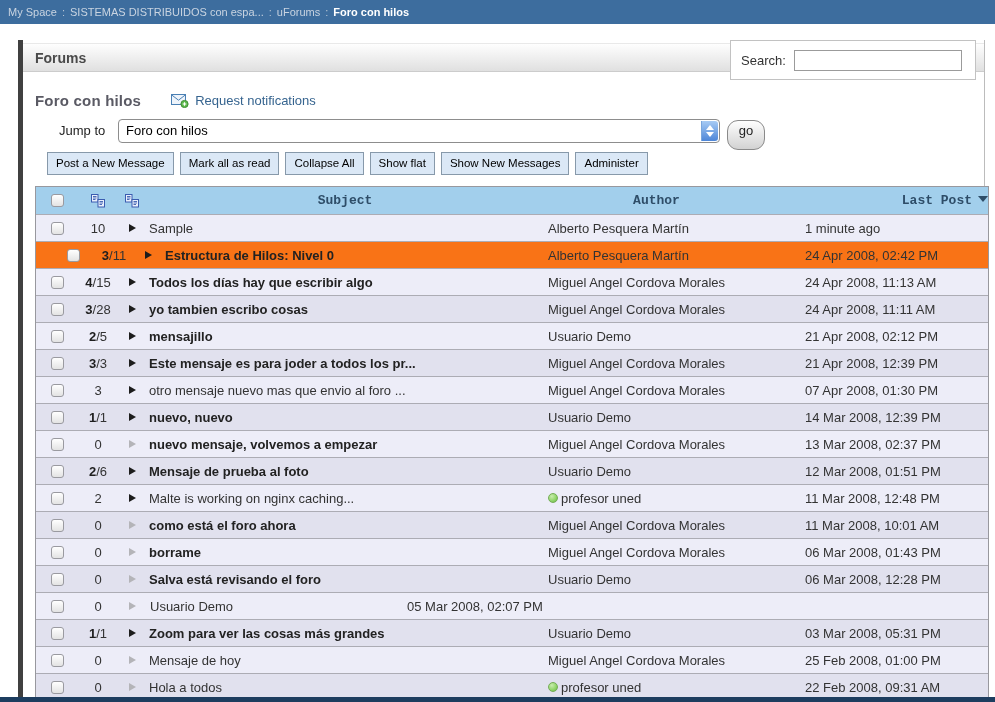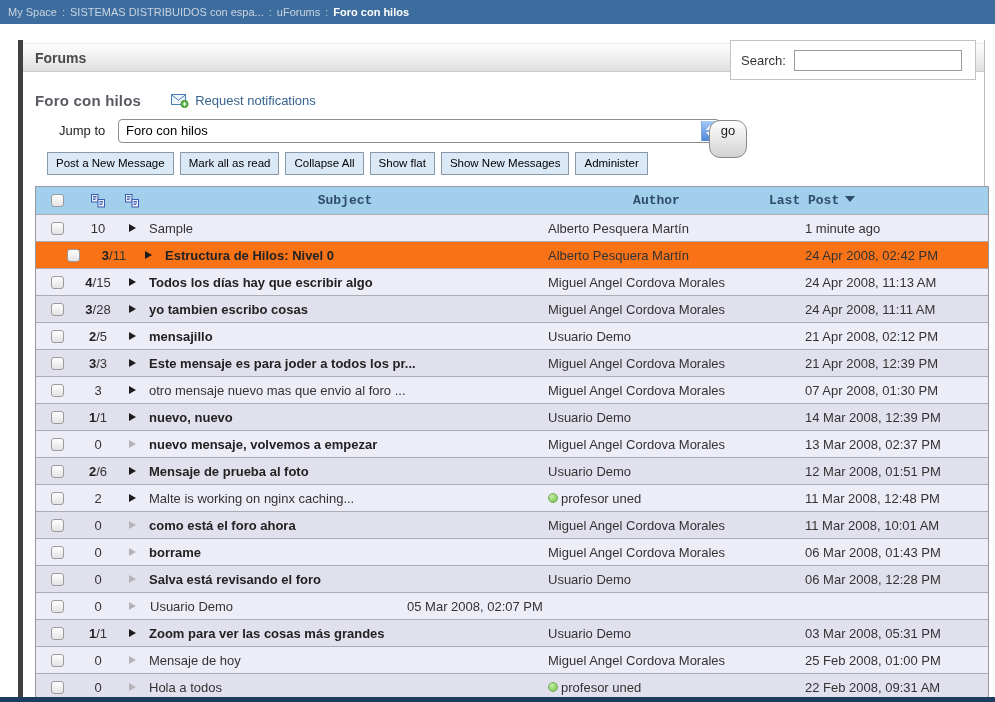--- a/index.html
+++ b/index.html
@@ -44,21 +44,21 @@
   .jump-row .jlabel { position:absolute; left:36px; top:4px; font-size:13px; color:#222; }
   .jump-select { position:absolute; left:95px; top:0; width:602px; height:24px; background:#fff;
                  border:1px solid #8d8d8d; border-radius:4px; cursor:pointer; }
   .jump-select .jval { position:absolute; left:7px; top:3px; font-size:13px; color:#000; }
   .jump-select .stepper { position:absolute; right:1px; top:1px; bottom:1px; width:17px;
                  border-radius:0 3px 3px 0; background:linear-gradient(#a7cbf4,#4d86d8);
                  border-left:1px solid #7aa6dd; }
   .stepper .up, .stepper .down { position:absolute; left:4px; width:0; height:0; }
   .stepper .up   { top:4px;    border-left:4.5px solid transparent; border-right:4.5px solid transparent; border-bottom:5px solid #fff; }
   .stepper .down { bottom:4px; border-left:4.5px solid transparent; border-right:4.5px solid transparent; border-top:5px solid #fff; }
-  .go-btn { position:absolute; left:686px; top:1px; width:38px; height:38px; border-radius:11px;
+  .go-btn { position:absolute; left:704px; top:1px; width:38px; height:30px; border-radius:11px;
             border:1px solid #8a8a8a; background:linear-gradient(#fefefe,#d2d2d2);
             font-size:13px; color:#222; text-align:center; line-height:20px; cursor:pointer; }
 
   
   .btn-row { position:absolute; left:12px; top:112px; display:flex; gap:6px;padding-left:12px; }
   .tb-btn { height:23px; padding:0 8px; font-size:11.5px; color:#000;
             background:#dbe8f6; border:1px solid #8799aa; line-height:21px; cursor:pointer;
             font-family:"Liberation Sans", sans-serif; }
 
   
@@ -73,21 +73,21 @@
 
   .c-check   { flex:0 0 42px; display:flex; justify-content:center; }
   .c-count   { flex:0 0 40px; text-align:center; color:#333; }
   .c-count b { color:#1e1e1e; }
   .c-arrow   { flex:0 0 28px; display:flex; justify-content:center; }
   .c-subject { flex:1 1 auto; padding-left:3px; color:#333; white-space:nowrap; overflow:hidden; }
   .c-subject .bold { font-weight:bold; color:#222; }
   .c-author  { flex:0 0 225px; display:flex; align-items:center; padding-left:4px; color:#333; white-space:nowrap; }
   .c-last    { flex:0 0 219px; padding-left:36px; color:#333; white-space:nowrap; }
   .thead .c-subject, .thead .c-author { text-align:center; padding-left:0; display:block; }
-  .thead .c-last { padding-left:0; text-align:left; }
+  .thead .c-last { padding-left:0; text-align:right; }
 
   .checkbox { display:inline-block; width:13px; height:13px; border:1px solid #9a9aa0;
               border-radius:3px; background:linear-gradient(#ffffff,#e3e3e3); cursor:pointer; }
   .tri { width:0; height:0; border-top:4.5px solid transparent; border-bottom:4.5px solid transparent; cursor:pointer; }
   .tri-black { border-left:7px solid #1c1c1c; }
   .tri-gray  { border-left:7px solid #b4b4b8; }
   .dot { display:inline-block; width:10px; height:10px; border-radius:50%; margin-right:3px;
          background:radial-gradient(circle at 35% 30%, #c9ecae, #8fd468 60%, #6db348);
          border:1px solid #74ad56; }
   .sort-arrow { display:inline-block; width:0; height:0; margin-left:6px; vertical-align:2px;

